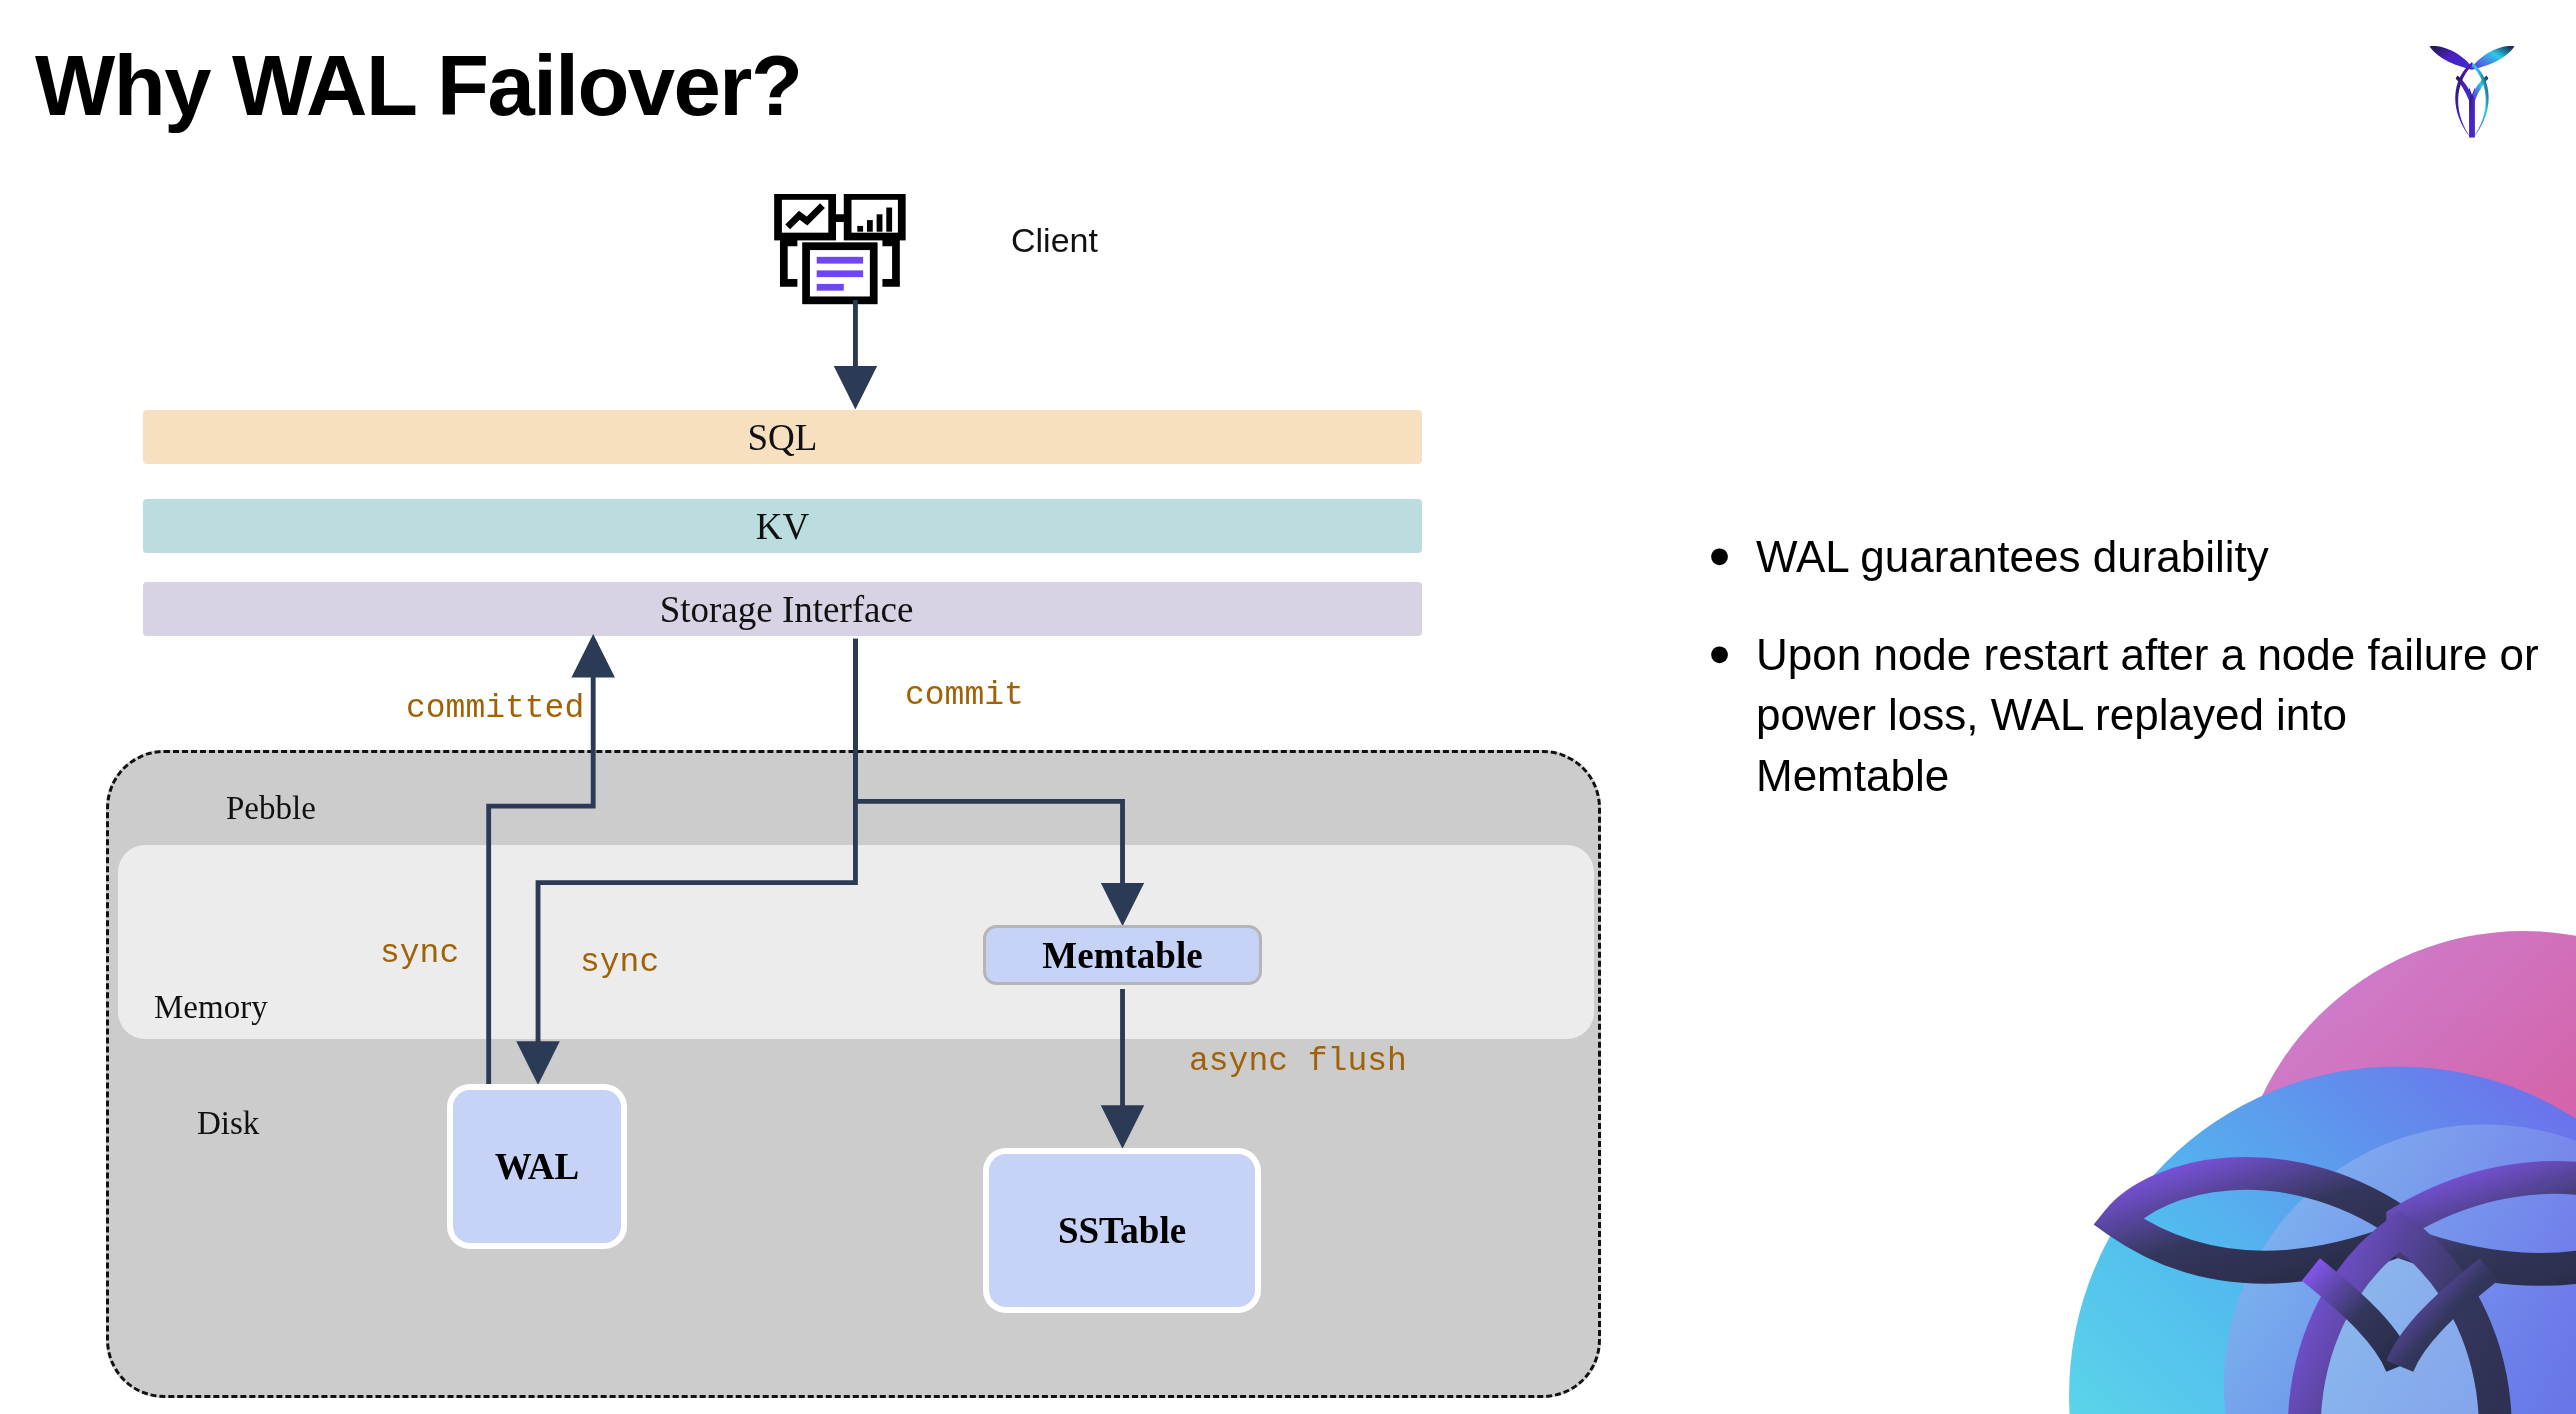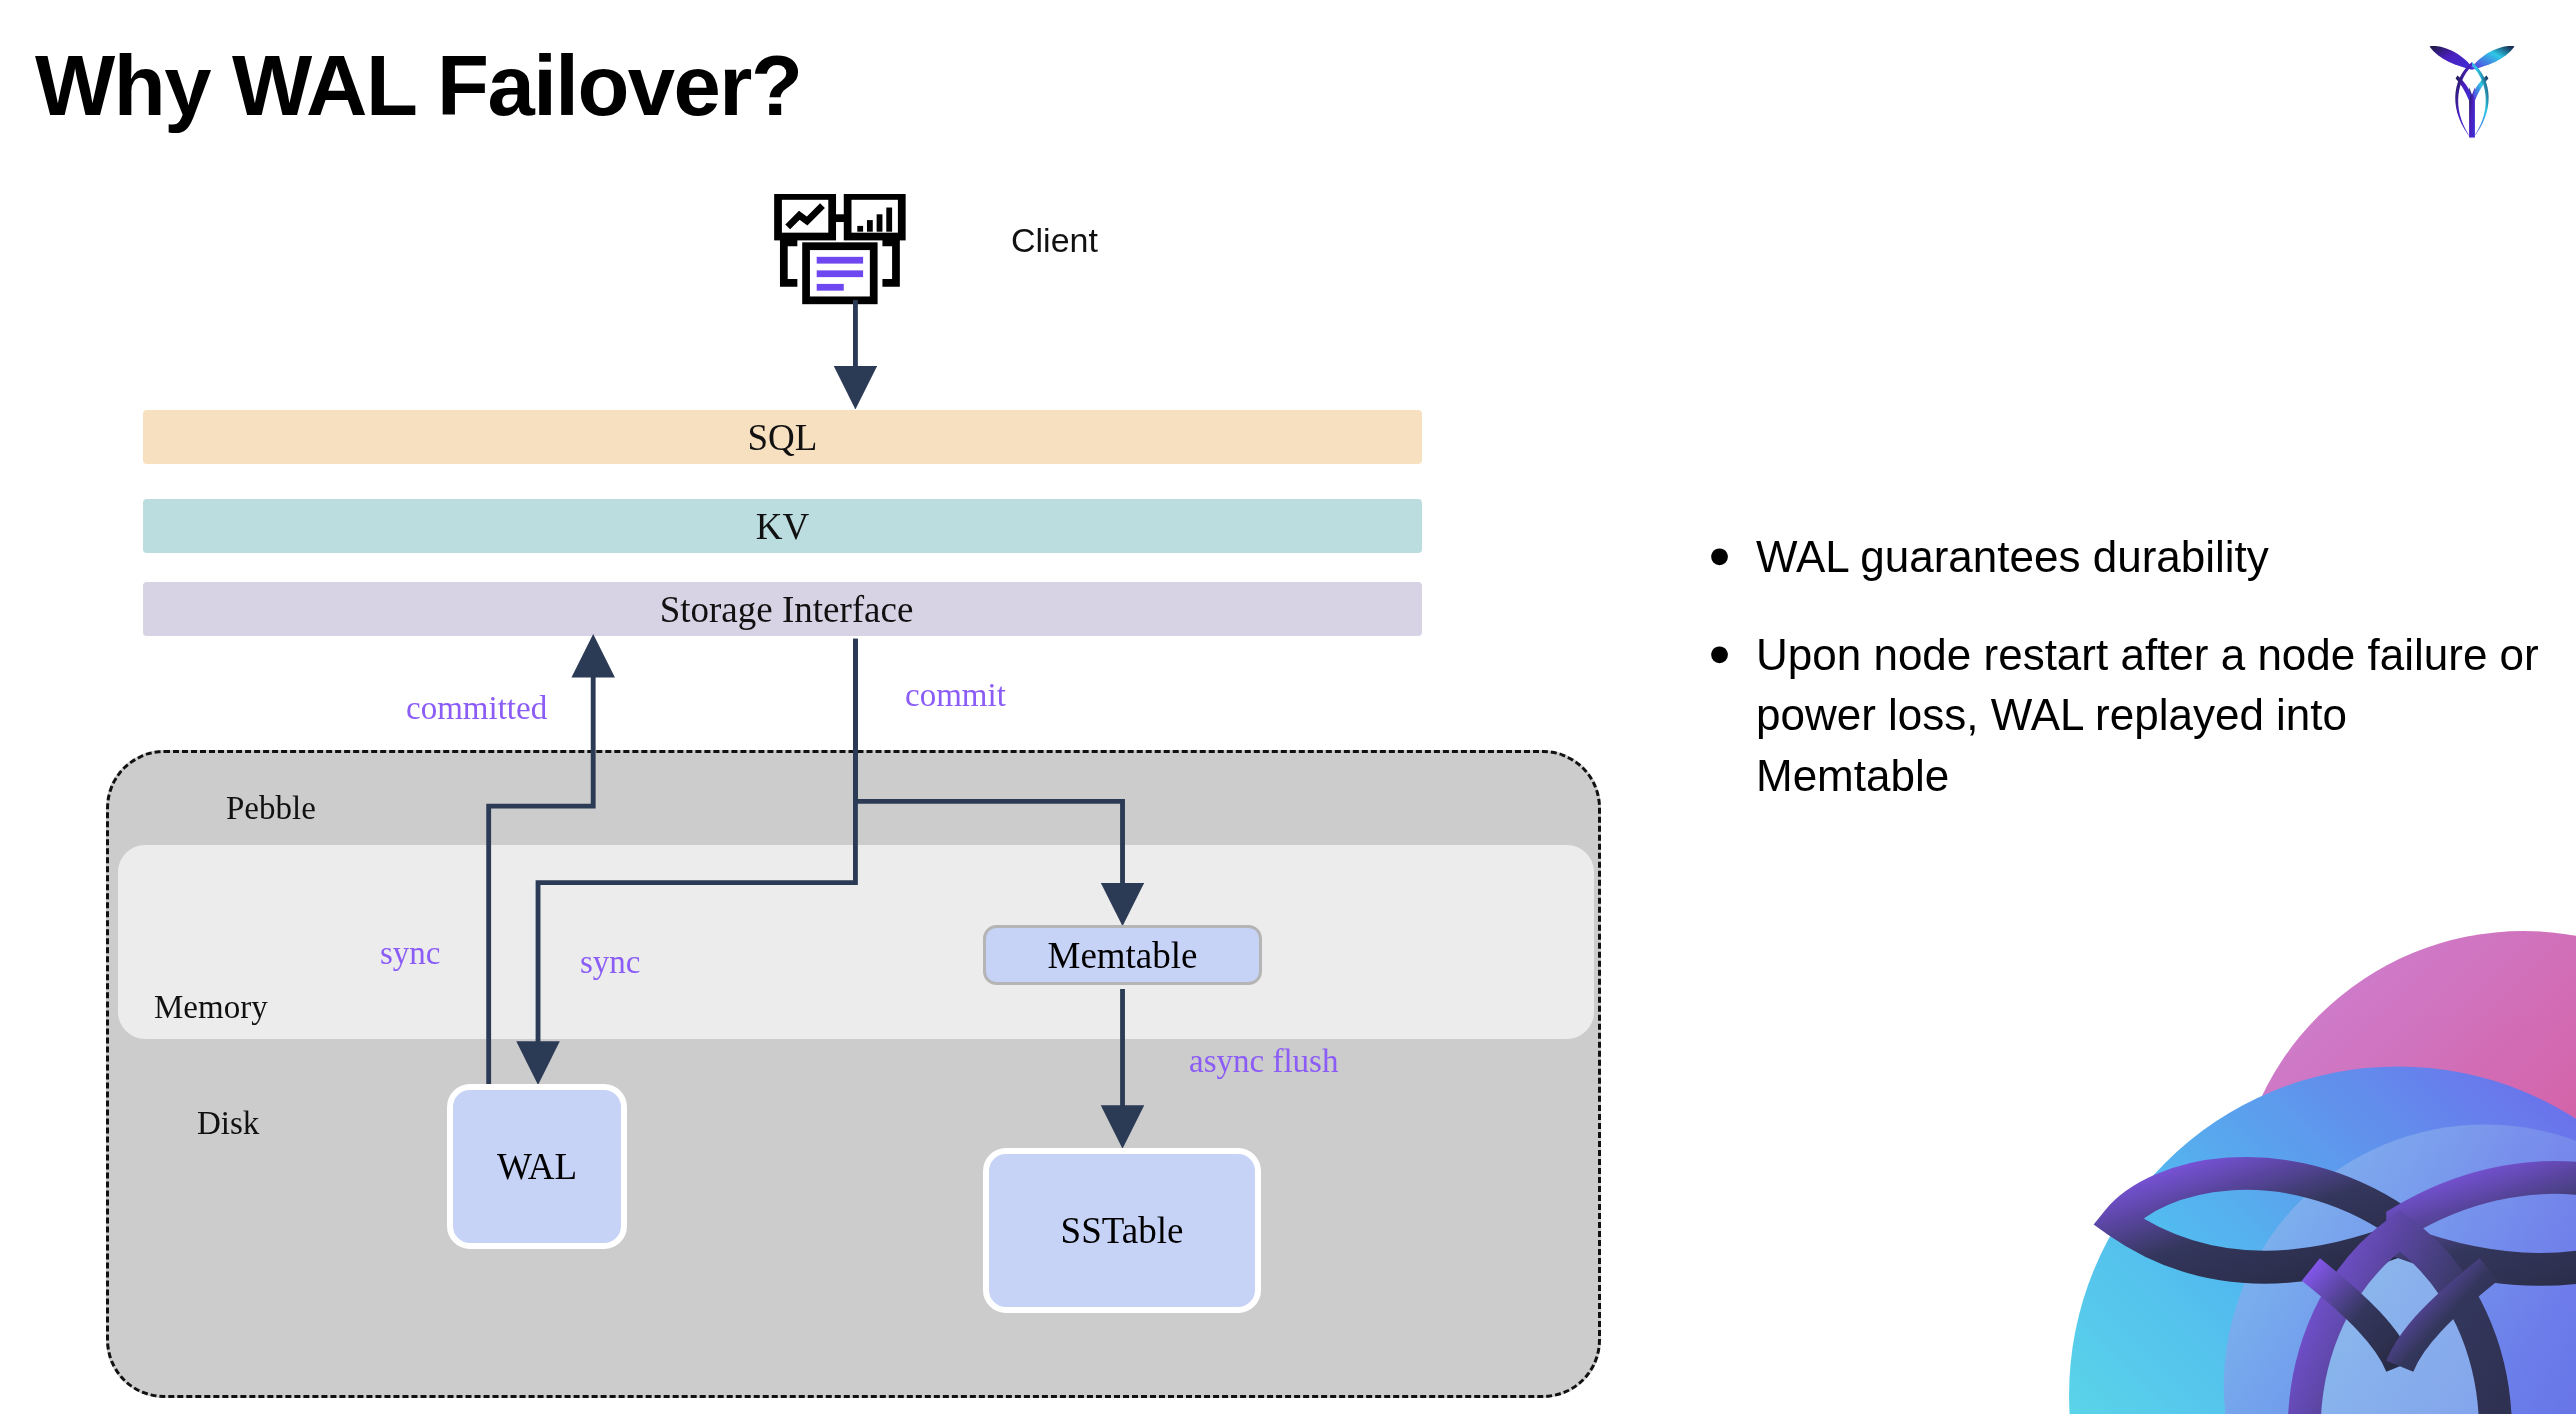--- a/index.html
+++ b/index.html
@@ -125,21 +125,21 @@
   .lbl-disk   { left: 197px; top: 1105px; }
 
   
   .data-box {
     position: absolute;
     background: #c7d2f7;
     display: flex;
     align-items: center;
     justify-content: center;
     font-family: "Liberation Serif", serif;
-    font-weight: 400;
+    font-weight: 700;
     font-size: 37px;
     color: #000000;
     box-sizing: border-box;
     border-radius: 15.5px;
   }
   .box-memtable {
     left: 983px; top: 925px;
     width: 279px; height: 60px;
     border: 3.9px solid #b5b5b5;
     border-radius: 13.5px;
@@ -153,23 +153,23 @@
   .box-sstable {
     left: 983px; top: 1148px;
     width: 278px; height: 165px;
     border: 6.8px solid #ffffff;
     border-radius: 23px;
   }
 
   
   .flow-label {
     position: absolute;
-    font-family: Liberation Serif, serif;
+    font-family: Liberation Mono, monospace;
     font-size: 33px;
-    color: #8b5cf6;
+    color: #a16207;
     white-space: nowrap;
   }
   .fl-committed { left: 406px; top: 690px; }
   .fl-commit    { left: 905px; top: 677px; }
   .fl-sync1     { left: 380px; top: 935px; }
   .fl-sync2     { left: 580px; top: 944px; }
   .fl-async     { left: 1189px; top: 1043px; }
 
   
   .arrows {

